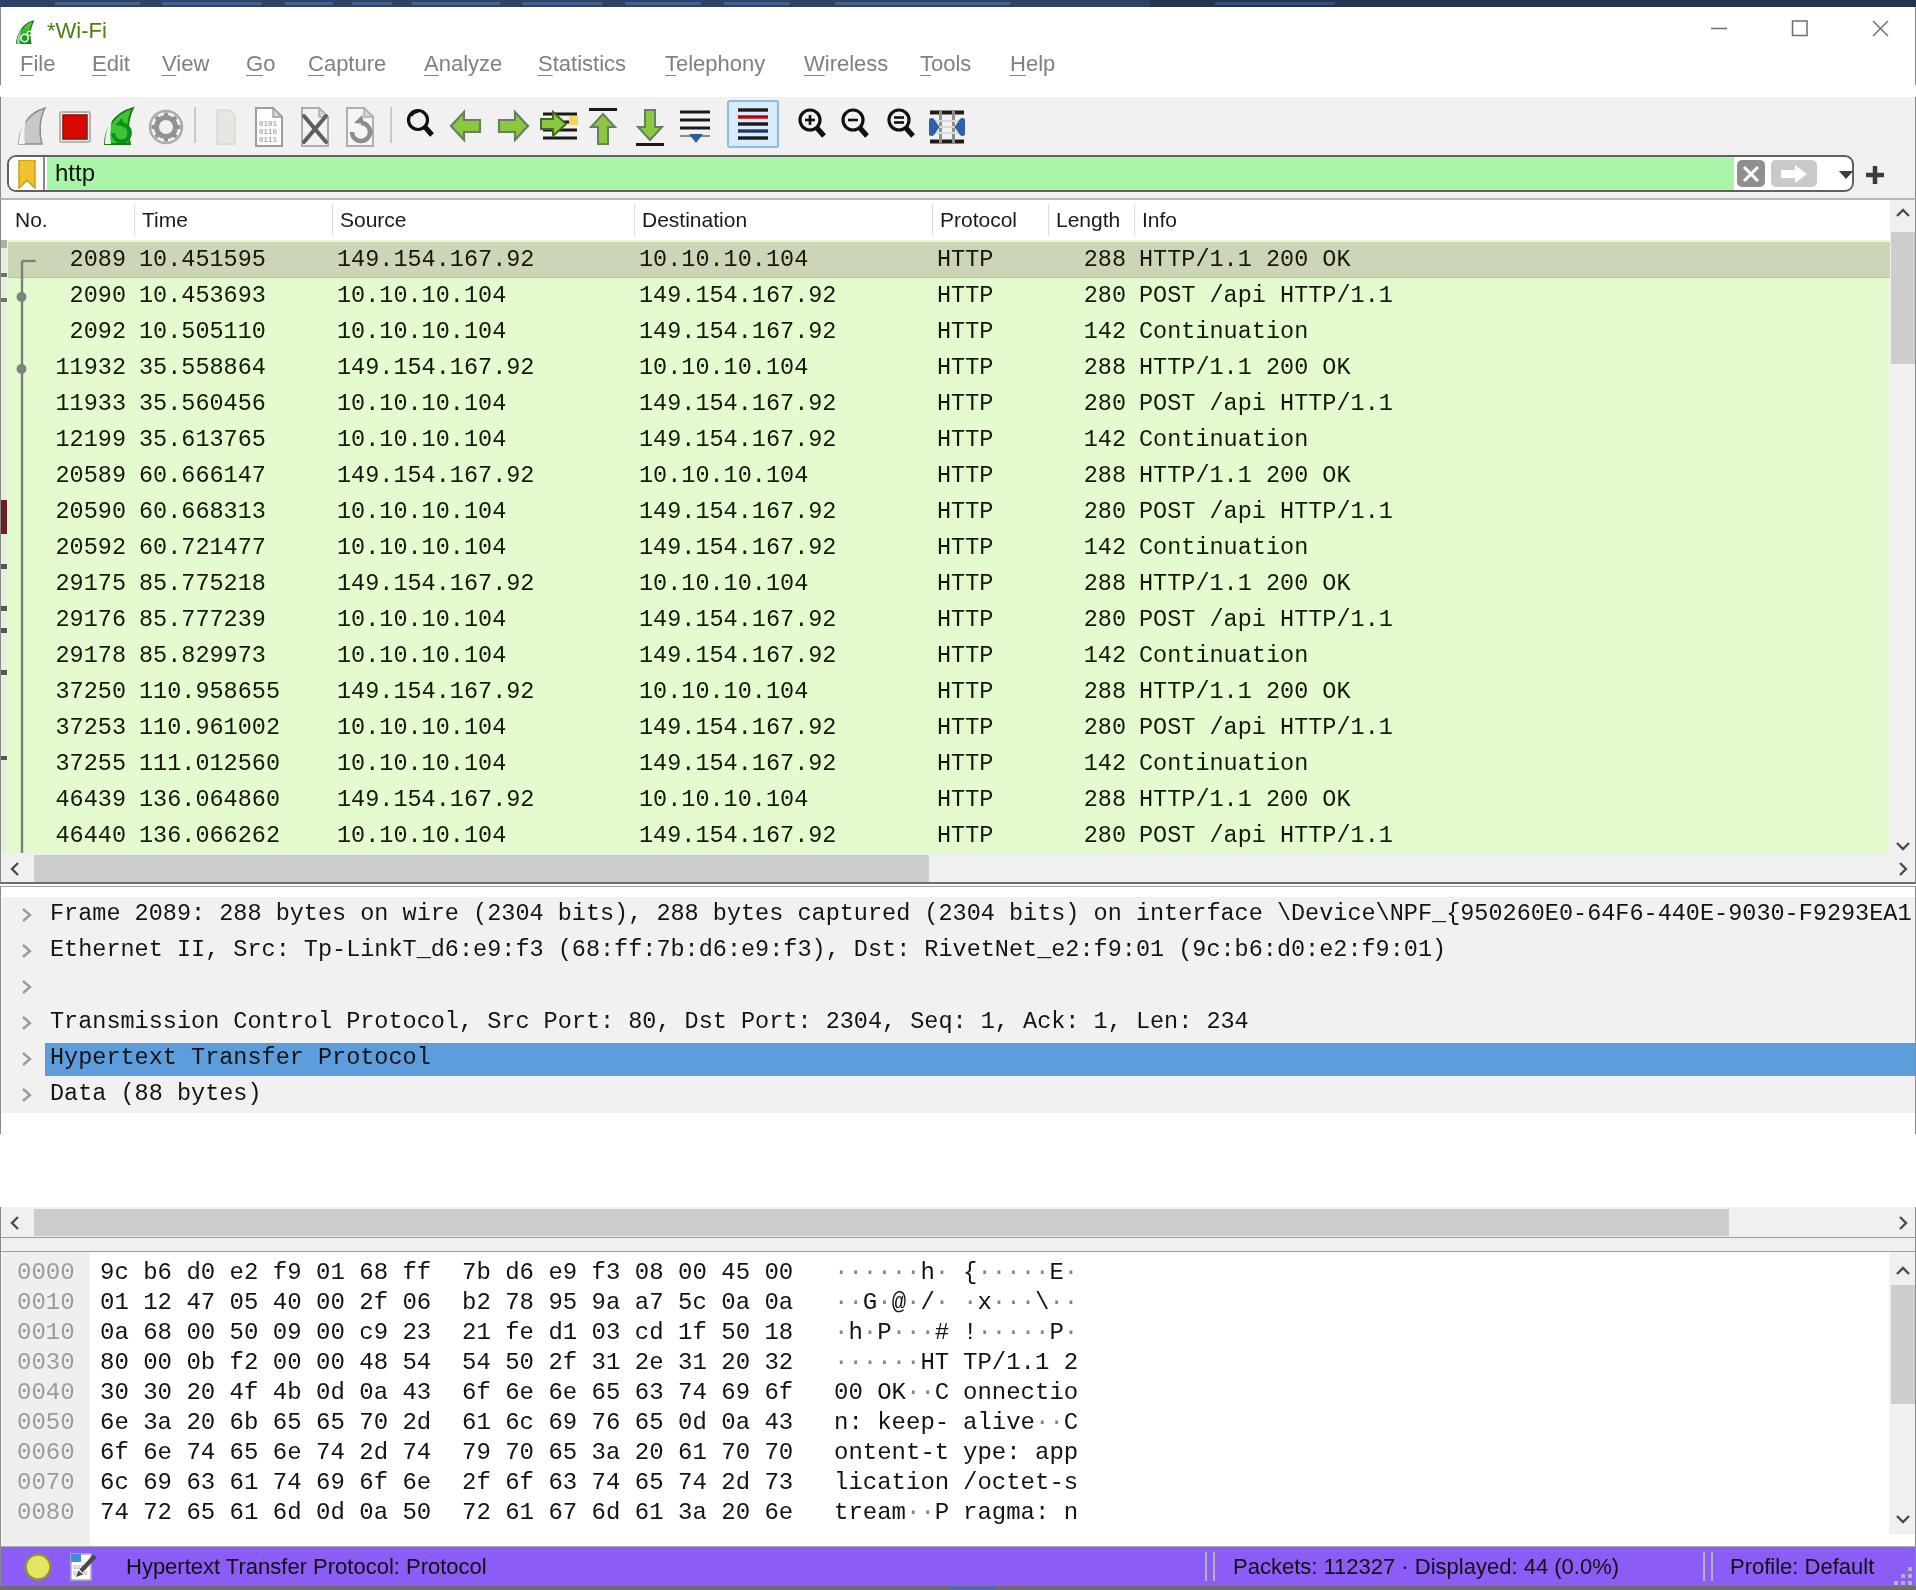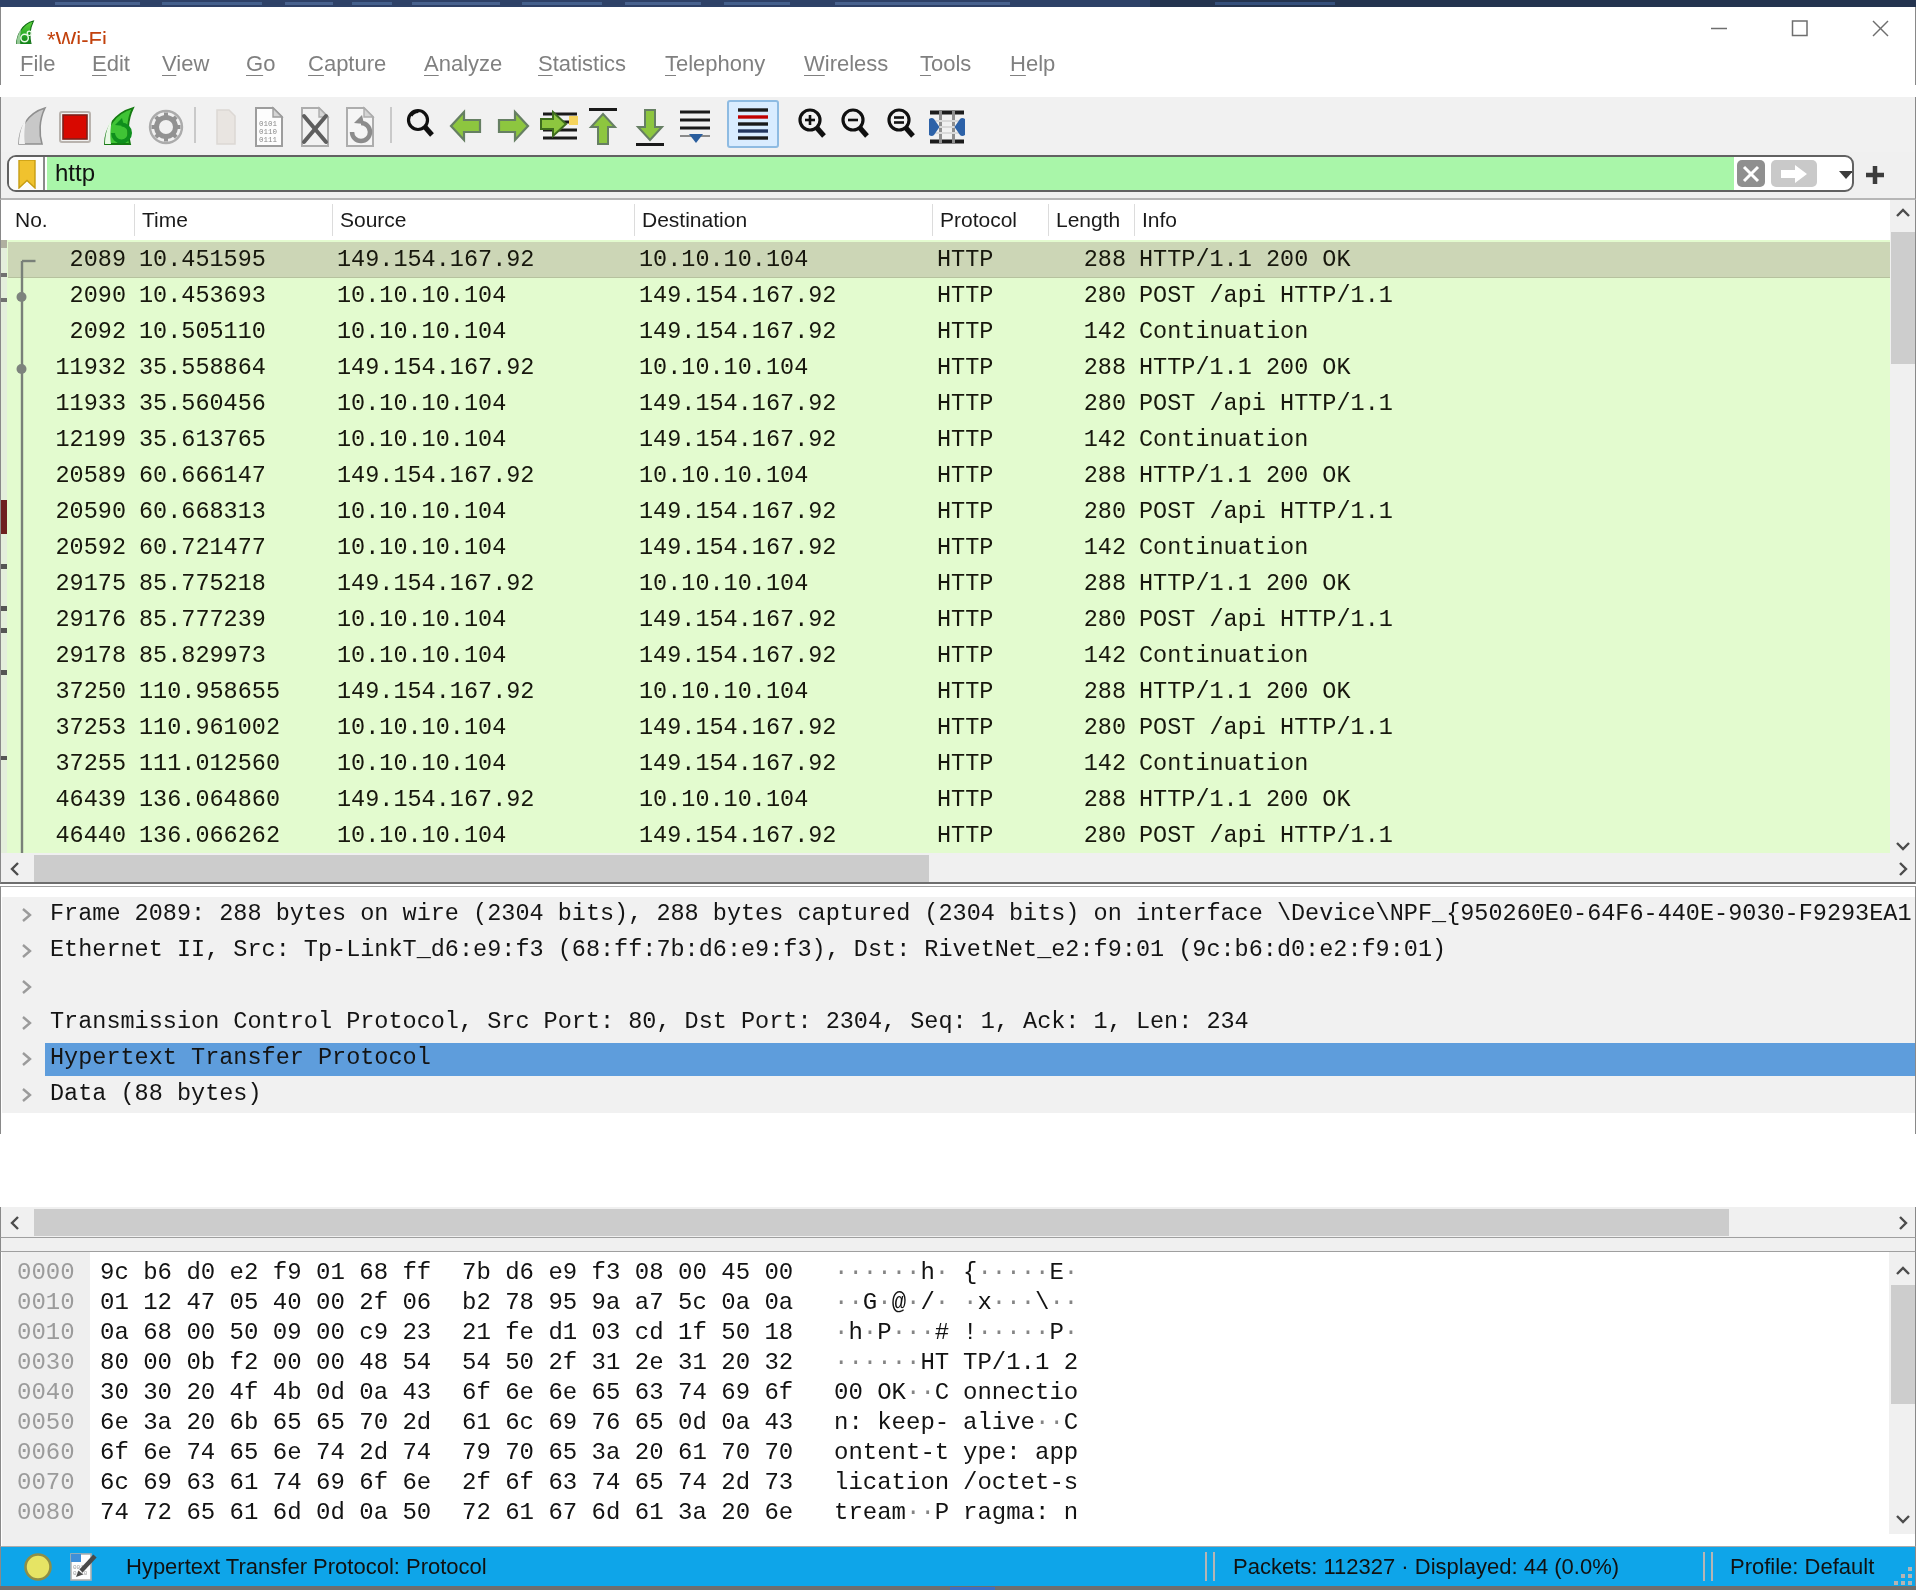--- a/index.html
+++ b/index.html
@@ -1,21 +1,21 @@
 <!DOCTYPE html>
 <html><head>
 <meta charset="utf-8">
 <style>
   * { margin:0; padding:0; box-sizing:border-box; }
   html,body { width:1916px; height:1590px; overflow:hidden; }
   body { font-family:"Liberation Sans", sans-serif; background:#ffffff; position:relative; }
   .abs { position:absolute; }
   #topstrip { left:0; top:0; width:1916px; height:7px; background:#2e4167; }
   #titlebar { left:0; top:7px; width:1916px; height:49px; background:#ffffff; border-left:1px solid #898989; border-right:1px solid #898989; }
-  #titletext { position:absolute; left:46px; top:20px; font-size:22px; color:#c2410c; }
+  #titletext { position:absolute; left:46px; top:11px; font-size:22px; color:#4d7c0f; }
   #menubar { left:0; top:44px; width:1916px; height:41px; background:#ffffff; border-left:1px solid #898989; border-right:1px solid #898989; }
   .mi { position:absolute; top:7px; font-size:22px; color:#808080; }
   .mi u { text-decoration-thickness:1px; text-underline-offset:4px; }
   #toolbar { left:0; top:97px; width:1916px; height:55px; background:#f1f1f1; border-left:1px solid #898989; border-right:1px solid #898989; }
   .tsep { position:absolute; top:10px; width:2px; height:36px; background:#c9c9c9; }
   .ticon { position:absolute; top:7px; }
   #filterrow { left:0; top:152px; width:1916px; height:48px; background:#f0f0f0; border-left:1px solid #898989; border-right:1px solid #898989; border-bottom:2px solid #b6b6b6; }
   #ffield { position:absolute; left:6px; top:3px; width:1847px; height:37px; background:#ffffff; border:2px solid #616161; border-radius:9px; overflow:hidden; }
   #fbook { position:absolute; left:0; top:0; width:36px; height:33px; background:#fcfcfc; border-right:2px solid #8a8a8a; }
   #fgreen { position:absolute; left:38px; top:0; width:1687px; height:33px; background:#a9f6a9; }
@@ -53,21 +53,21 @@
   #hexoffs { position:absolute; left:1px; top:0; width:88px; height:294px; background:#efefef; }
   .hrow { position:absolute; height:30px; font-family:"Liberation Mono", monospace; font-size:24px; white-space:pre; }
   .hoff { left:16px; color:#9b9b9b; }
   .hbytes { left:99px; color:#131313; }
   .hbytes2 { left:461px; color:#131313; }
   .hascii { left:833px; color:#131313; }
   .hascii2 { left:962px; color:#131313; }
   .hrow i { font-style:normal; color:#858585; }
   #vscroll2 { left:1889px; top:1252px; width:27px; height:282px; background:#f0f0f0; border-right:1px solid #898989; }
   #vthumb2 { position:absolute; left:2px; top:33px; width:24px; height:119px; background:#cdcdcd; }
-  #statusbar { left:0; top:1546px; width:1916px; height:40px; background:#0ea5e9; border-left:1px solid #898989; border-right:1px solid #898989; border-top:1px solid #ababab; }
+  #statusbar { left:0; top:1546px; width:1916px; height:40px; background:#8b5cf6; border-left:1px solid #898989; border-right:1px solid #898989; border-top:1px solid #ababab; }
   #stext1 { position:absolute; left:125px; top:7px; font-size:22px; color:#111; }
   #stext2 { position:absolute; left:1232px; top:7px; font-size:22px; color:#111; }
   #stext3 { position:absolute; left:1729px; top:7px; font-size:22px; color:#111; }
   .ssep { position:absolute; top:5px; width:2px; height:29px; background:#b5b5b5; }
   #bottomstrip { left:0; top:1586px; width:1916px; height:4px; background:#6e6e6e; }
   .sbchev { position:absolute; }
 </style>
 </head>
 <body>
 <div class="abs" id="topstrip">

